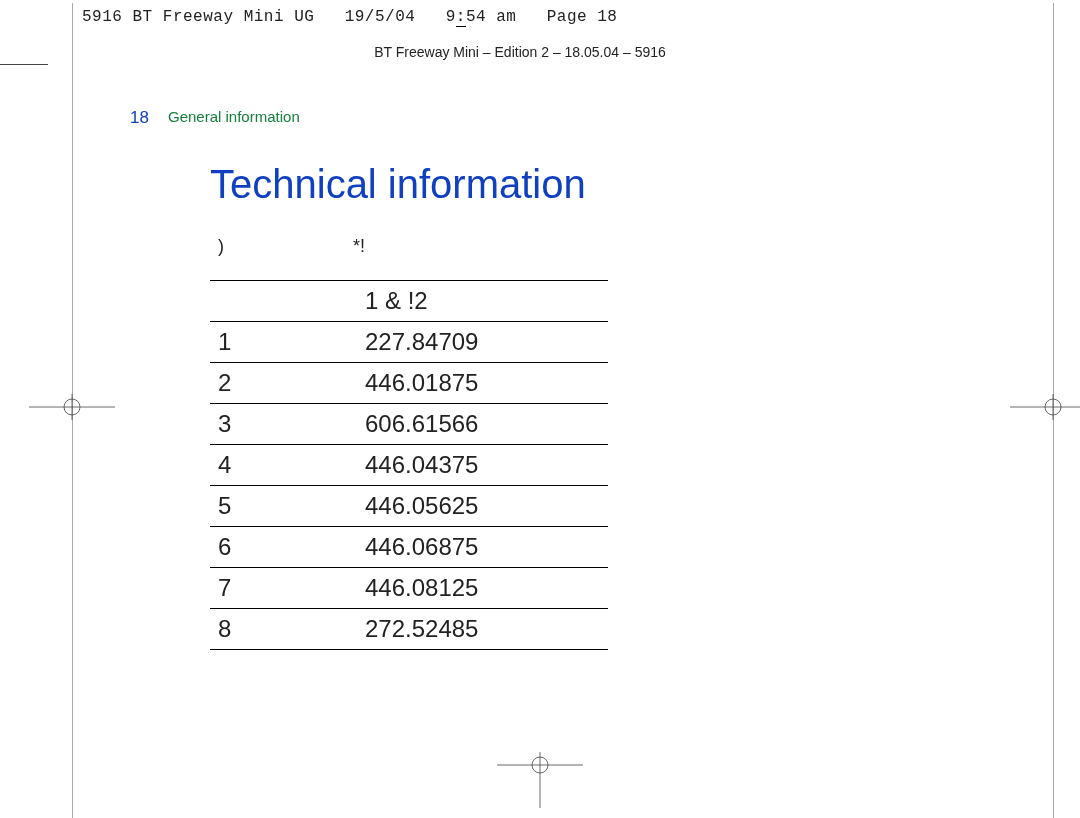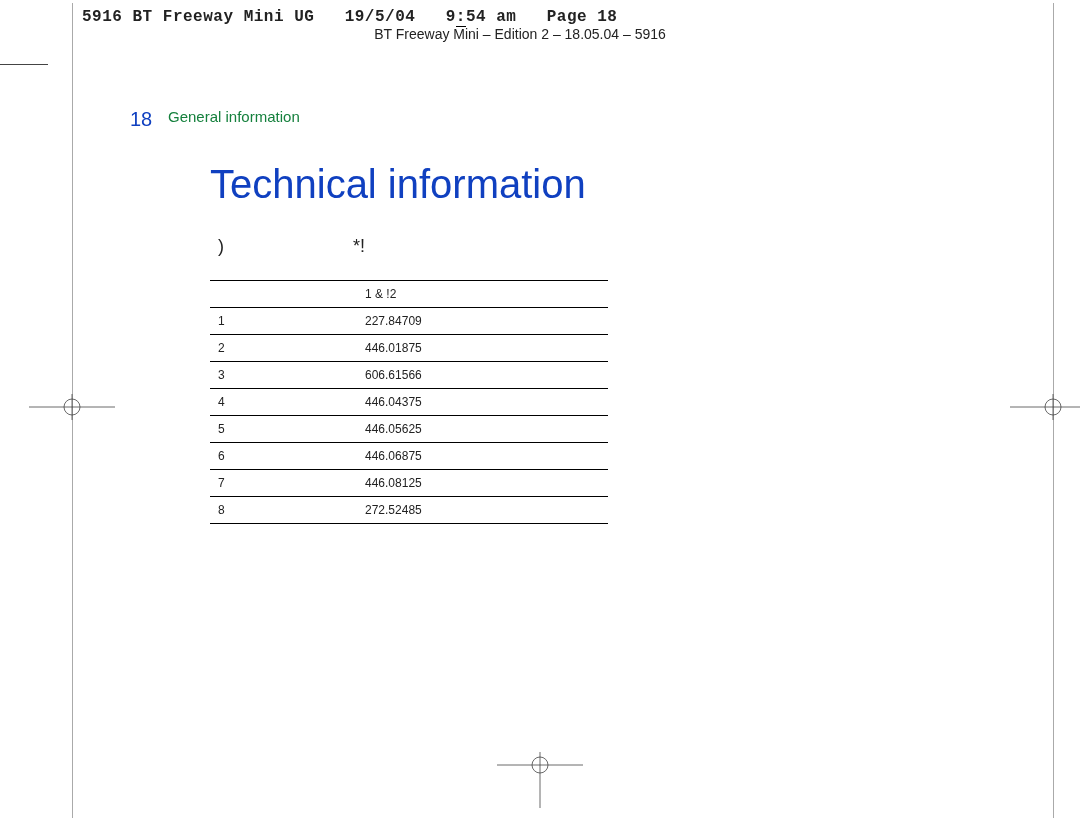--- a/index.html
+++ b/index.html
@@ -29,28 +29,27 @@
     background: #aaa;
   }
   .top-stamp {
     position: absolute;
     top: 8px;
     left: 82px;
     font-family: "Courier New", monospace;
     font-size: 16px;
     letter-spacing: 0.5px;
     color: #222;
-    font-weight: bold;
   }
   .top-stamp .cursor {
     border-bottom: 1px solid #000;
   }
   .edition-line {
     position: absolute;
-    top: 26px;
+    top: 44px;
     left: 0;
     width: 1040px;
     text-align: center;
     font-size: 14px;
     color: #222;
   }
   .left-cross {
     position: absolute;
     top: 394px;
     left: 29px;
@@ -72,21 +71,21 @@
   .reg-cross circle {
     stroke: #444;
     stroke-width: 0.8;
     fill: none;
   }
   .page-num {
     position: absolute;
     top: 108px;
     left: 130px;
     color: #1040c0;
-    font-size: 20px;
+    font-size: 17px;
   }
   .section-title {
     position: absolute;
     top: 108px;
     left: 168px;
     color: #15803d;
     font-size: 15px;
   }
   .page-title {
     position: absolute;
@@ -110,21 +109,21 @@
   .freq-table {
     position: absolute;
     top: 280px;
     left: 210px;
     width: 398px;
     border-collapse: collapse;
   }
   .freq-table th, .freq-table td {
     text-align: left;
     padding: 6px 4px 6px 8px;
-    font-size: 12px;
+    font-size: 24px;
     font-weight: 400;
     color: #222;
   }
   .freq-table th {
     border-top: 1.5px solid #000;
     border-bottom: 1px solid #000;
   }
   .freq-table th.col-a { width: 135px; }
   .freq-table td {
     border-bottom: 1px solid #000;

